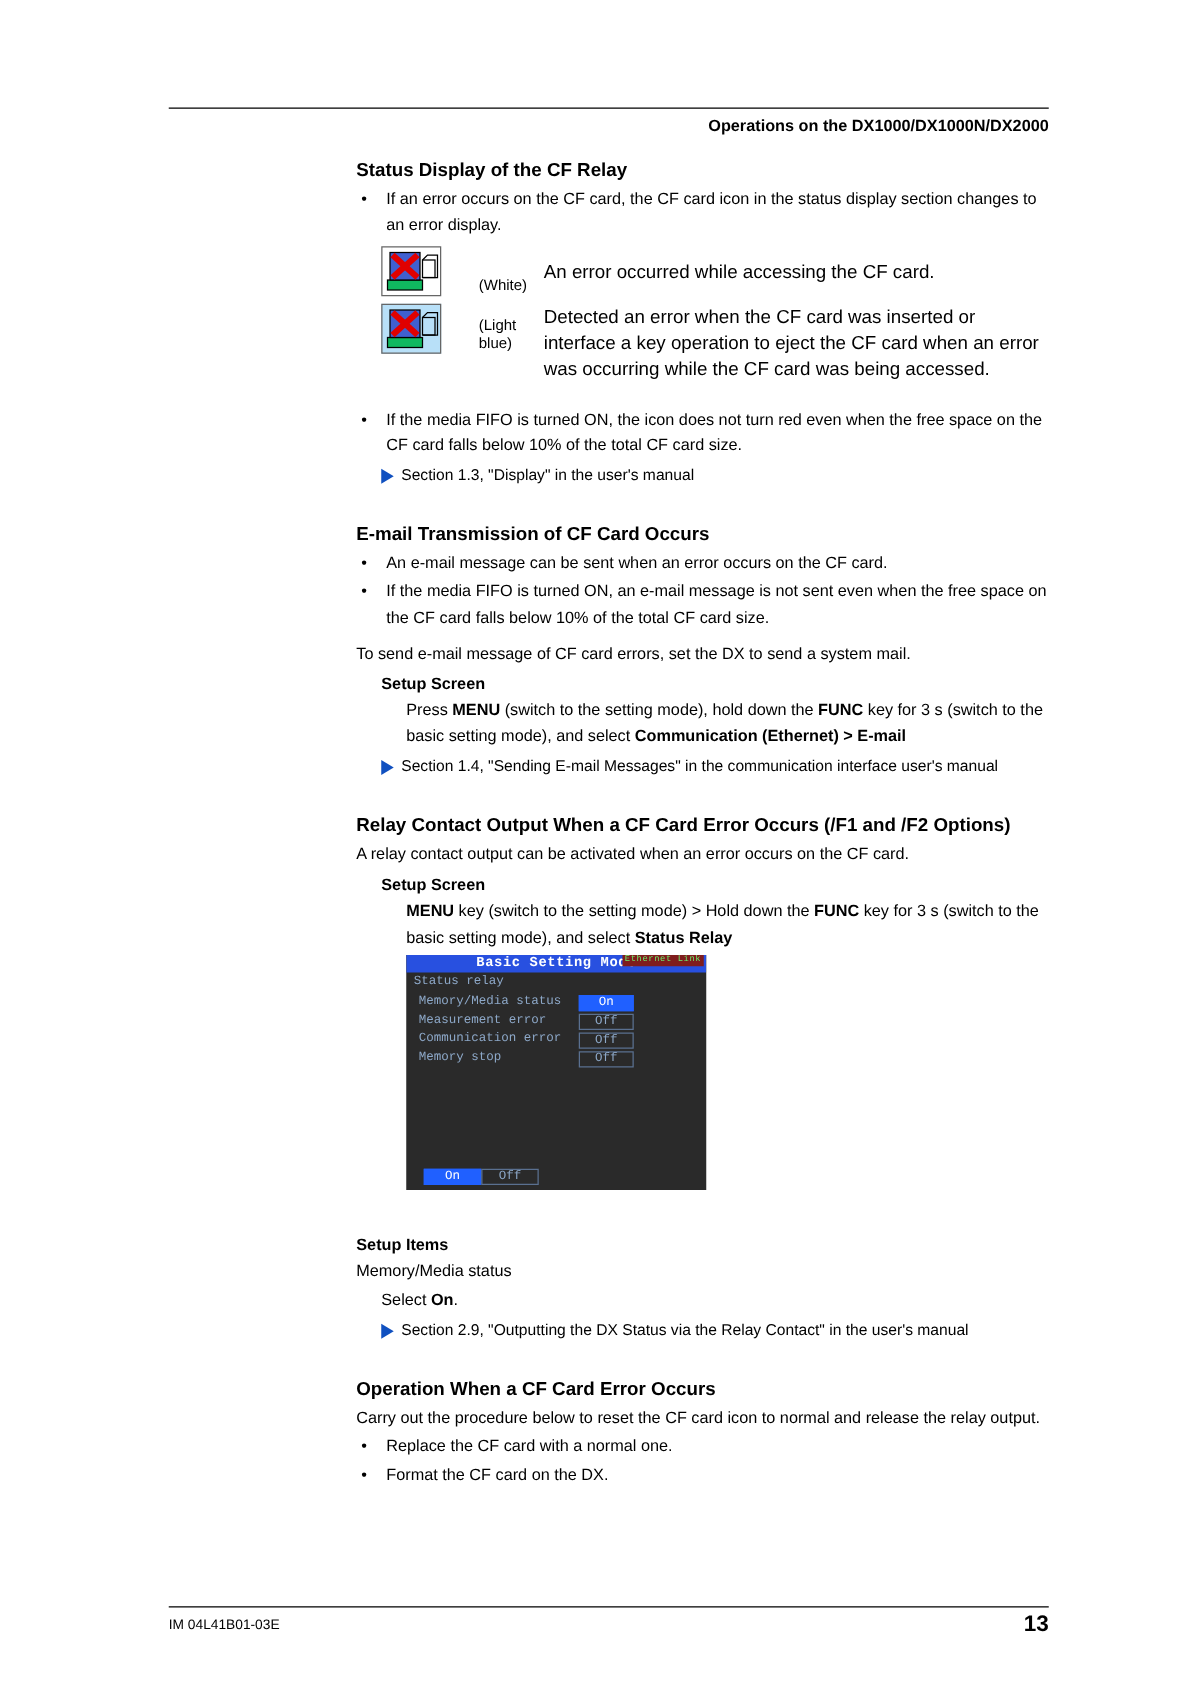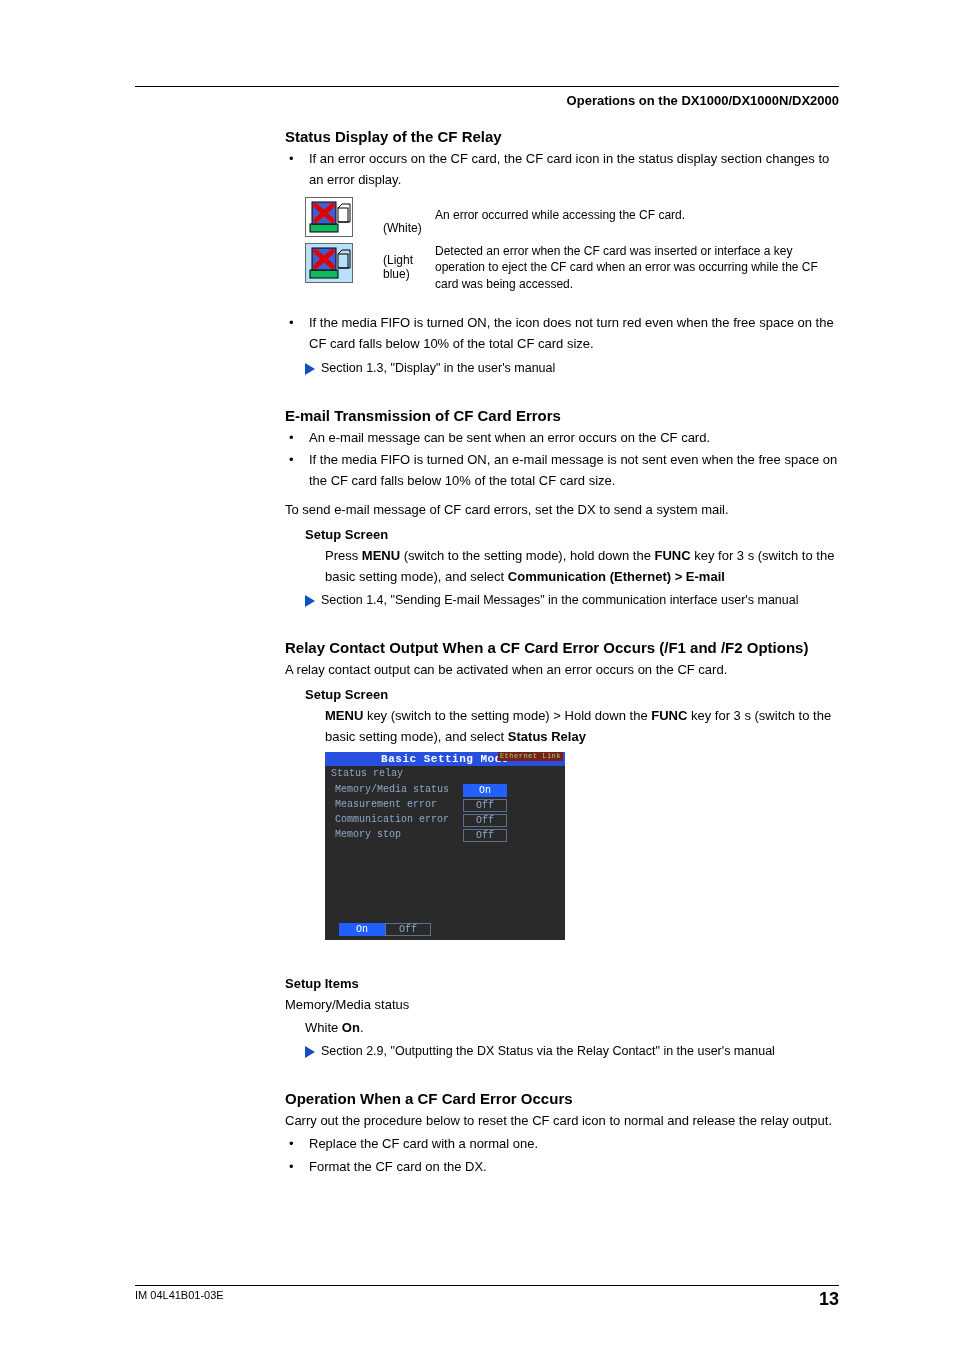--- a/index.html
+++ b/index.html
@@ -83,21 +83,21 @@
 }
 .cf-icon.lb { background: #b8e0f8; }
 .cf-icon svg { position:absolute; top:0; left:0; }
 .cf-label {
   font-size: 12px;
   margin-left: 2px;
   align-self: flex-end;
   padding-bottom: 2px;
 }
 .icon-desc {
-  font-size: 12px;
+  font-size: 15px;
   line-height: 1.4;
 }
 .ref {
   display:flex;
   align-items:flex-start;
   font-size:12.5px;
   margin: 6px 0 6px 20px;
 }
 .ref .tri {
   width:0;height:0;
@@ -168,20 +168,21 @@
 .footer {
   position:absolute;
   bottom:40px;
   left:135px;
   right:115px;
   border-top:1px solid #000;
   display:flex;
   justify-content:space-between;
   font-size:11px;
   padding-top:3px;
+  align-items:center;
 }
 .footer .pg { font-weight:bold; font-size:18px;}
 b { font-weight: bold; }
 </style>
 </head>
 <body>
 
 <div class="page">
   <div class="header-line"></div>
   <div class="section-header">Operations on the DX1000/DX1000N/DX2000</div>
@@ -232,21 +233,21 @@
     <div class="bullet indent1">
       <div class="dot">•</div>
       <div class="txt">If the media FIFO is turned ON, the icon does not turn red even when the free space on the CF card falls below 10% of the total CF card size.</div>
     </div>
     <div class="ref">
       <div class="tri"></div>
       <div>Section 1.3, "Display" in the user's manual</div>
     </div>
 
     <div style="height:10px"></div>
-    <div class="h2">E-mail Transmission of CF Card Errors</div>
+    <div class="h2">E-mail Transmission of CF Card Occurs</div>
     <div class="bullet indent1">
       <div class="dot">•</div>
         <div class="txt">An e-mail message can be sent when an error occurs on the CF card.</div>
     </div>
     <div class="bullet indent1">
       <div class="dot">•</div>
         <div class="txt">If the media FIFO is turned ON, an e-mail message is not sent even when the free space on the CF card falls below 10% of the total CF card size.</div>
     </div>
     <div class="para indent1" style="margin-top:8px;">To send e-mail message of CF card errors, set the DX to send a system mail.</div>
     <div class="h3">Setup Screen</div>
@@ -293,21 +294,21 @@
         </div>
       <div class="screen-btns">
         <div class="screen-btn sel">On</div>
         <div class="screen-btn">Off</div>
       </div>
     </div>
 
     <div class="h3" style="margin-left:0;margin-top:36px;">Setup Items</div>
     <div class="para indent1">Memory/Media status</div>
     <div class="para indent2">
-      <span>White </span><b>On</b><span>.</span>
+      <span>Select </span><b>On</b><span>.</span>
     </div>
     <div class="ref">
       <div class="tri"></div>
       <div>Section 2.9, "Outputting the DX Status via the Relay Contact" in the user's manual</div>
     </div>
 
     <div style="height:10px"></div>
     <div class="h2">Operation When a CF Card Error Occurs</div>
     <div class="para indent1">Carry out the procedure below to reset the CF card icon to normal and release the relay output.</div>
     <div class="bullet indent1">

